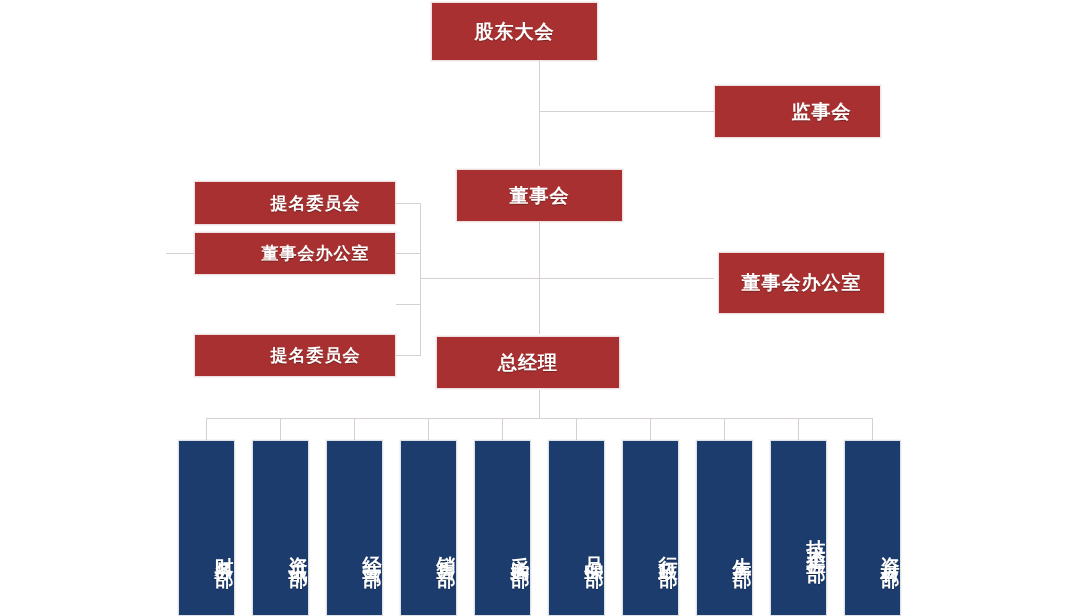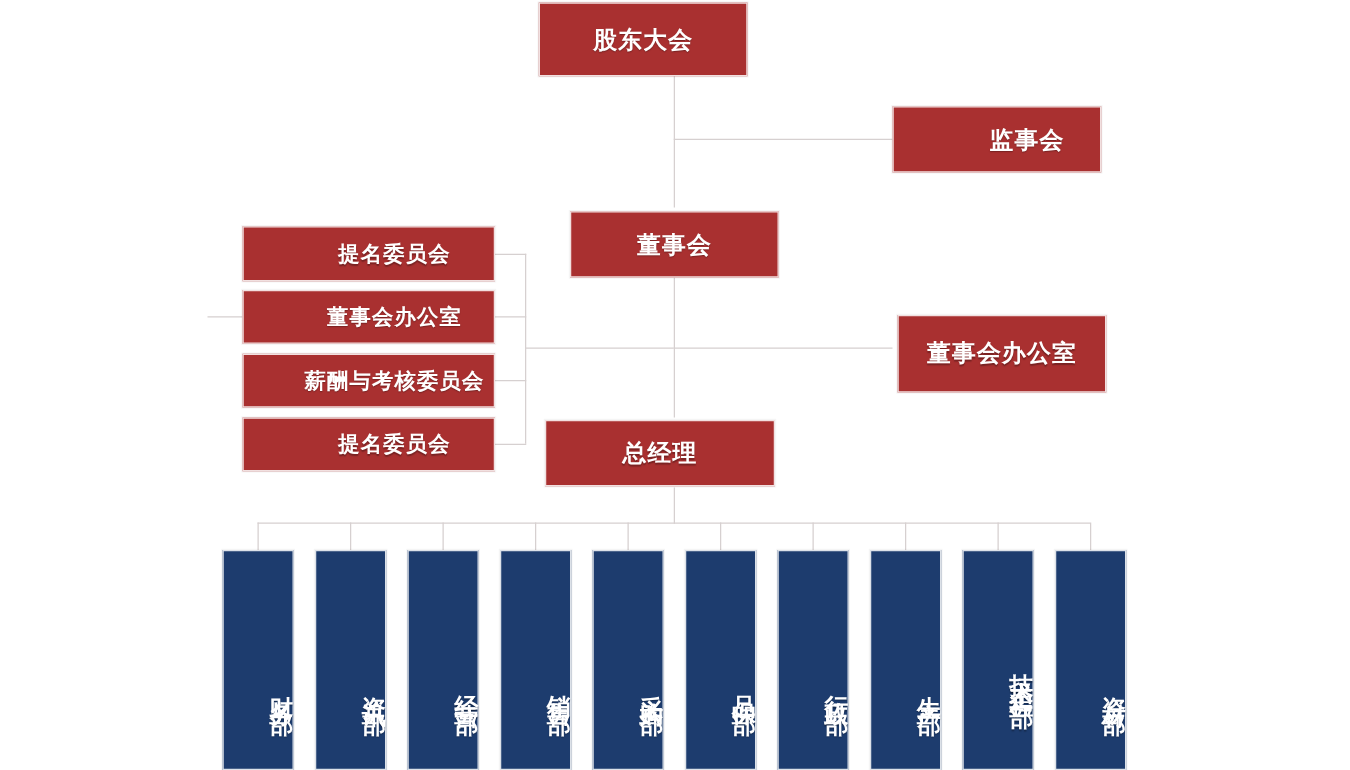--- a/index.html
+++ b/index.html
@@ -103,21 +103,20 @@
 
   <div class="node red" style="left:718px; top:252px; width:167px; height:62px;">董事会办公室</div>
 
   <div class="node red" style="left:436px; top:336px; width:184px; height:53px;">总经理</div>
 
 
   <div class="node red small-red" style="left:194px; top:181px; width:202px; height:44px;">提名委员会</div>
 
   <div class="node red small-red" style="left:194px; top:232px; width:202px; height:43px;">董事会办公室</div>
 
-  <div class="node red small-red" style="left:194px; top:283px; width:202px; height:43px;">薪酬与考核委员会</div>
 
   <div class="node red small-red" style="left:194px; top:334px; width:202px; height:43px;">提名委员会</div>
 
   <div class="node blue" style="left:178px; top:440px; width:57px; height:176px;">财务部</div>
 
   <div class="node blue" style="left:252px; top:440px; width:57px; height:176px;">资讯部</div>
 
   <div class="node blue" style="left:326px; top:440px; width:57px; height:176px;">经营部</div>
 
   <div class="node blue" style="left:400px; top:440px; width:57px; height:176px;">销售部</div>

